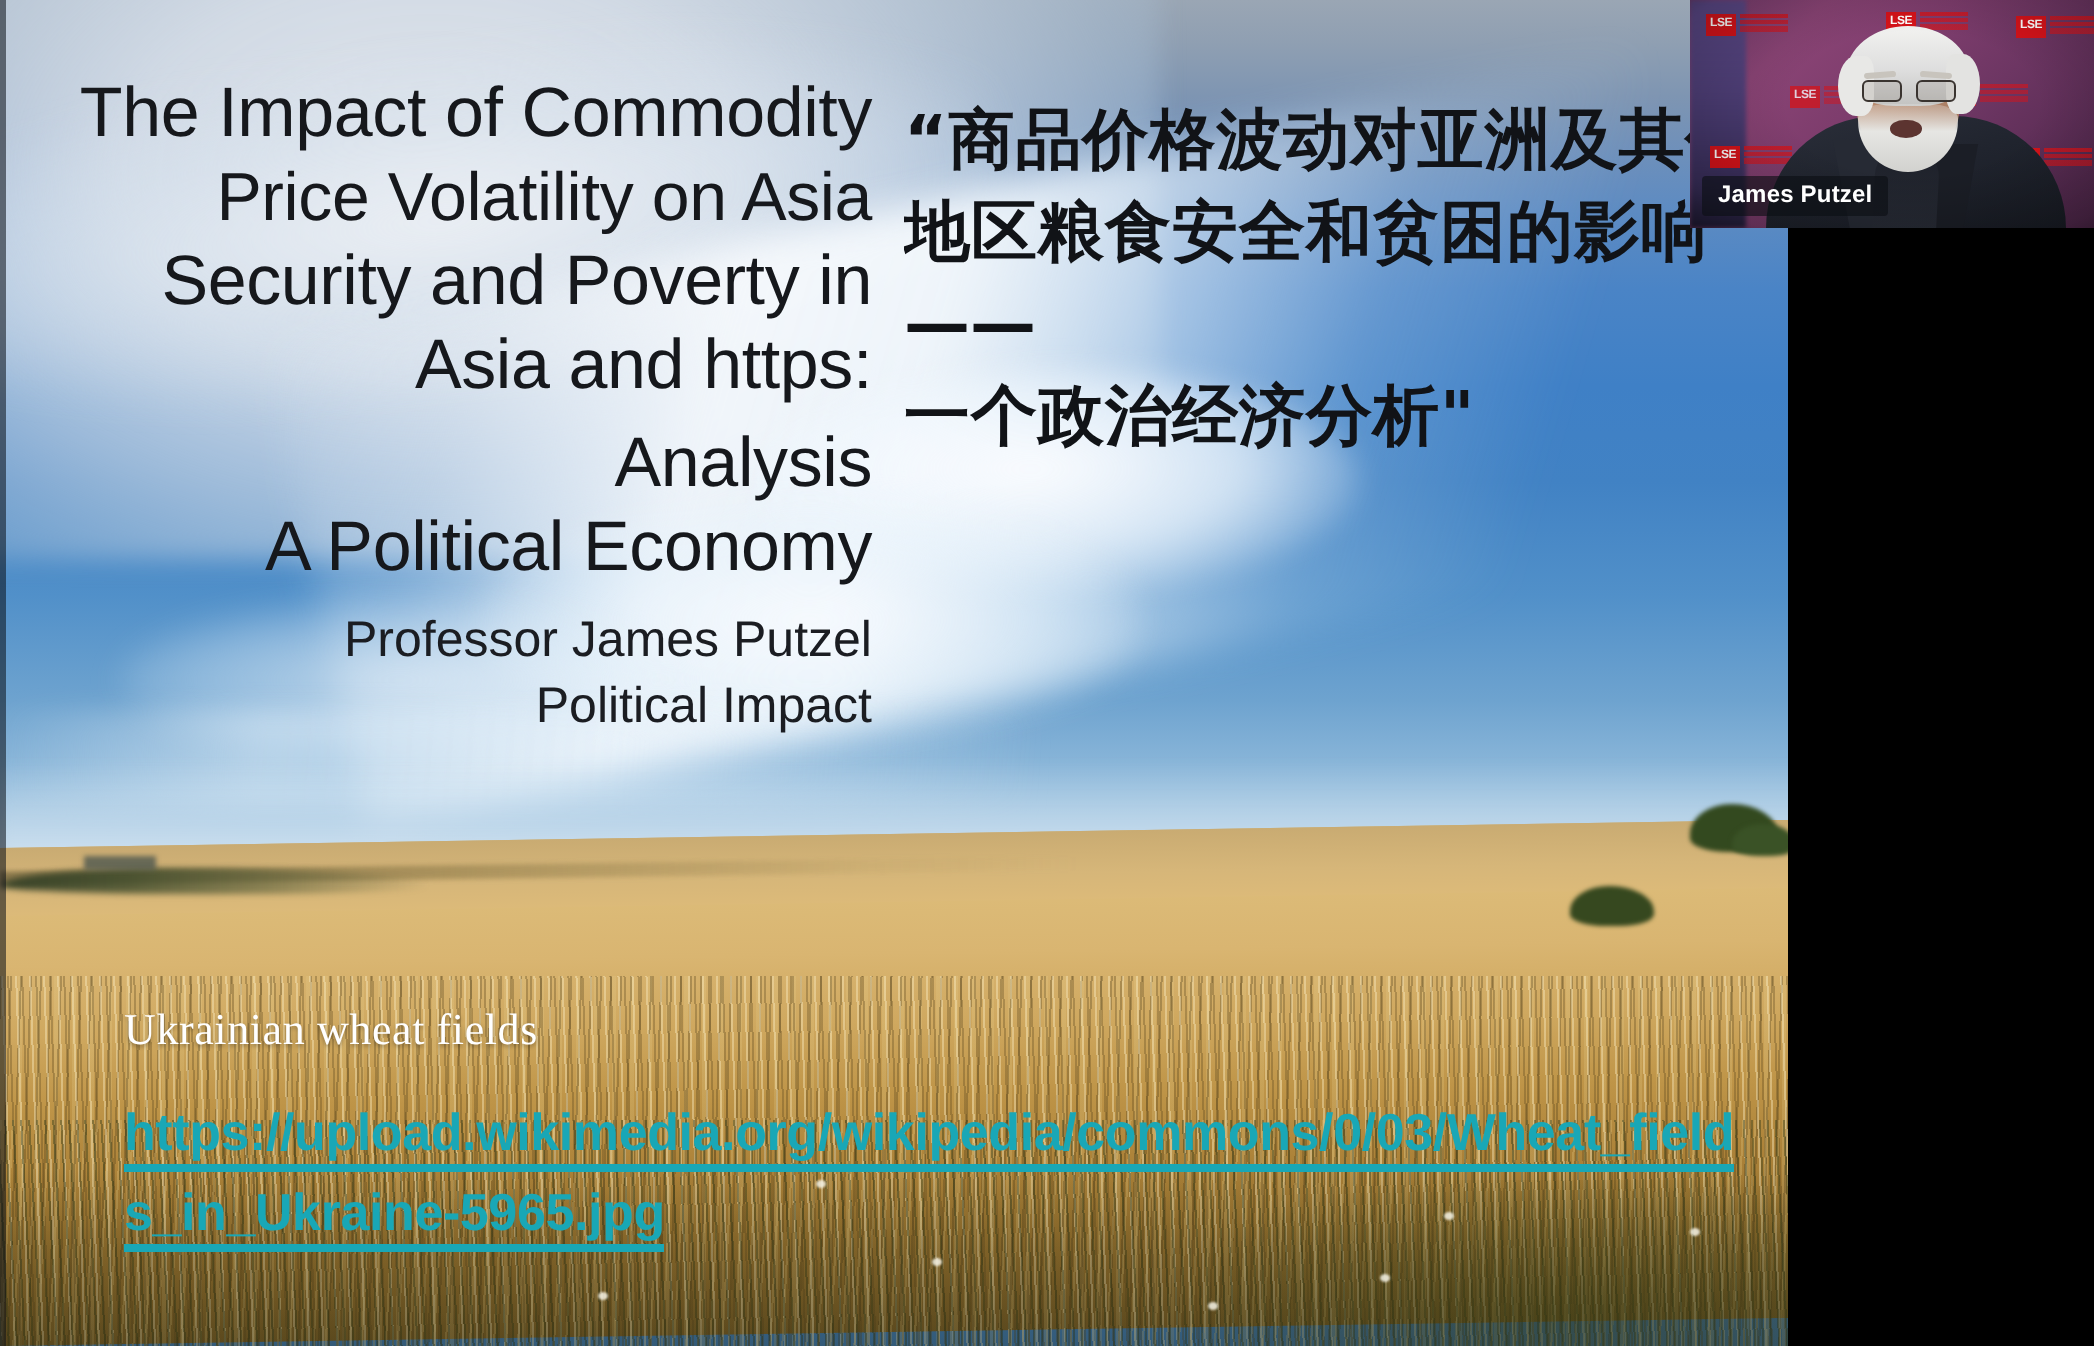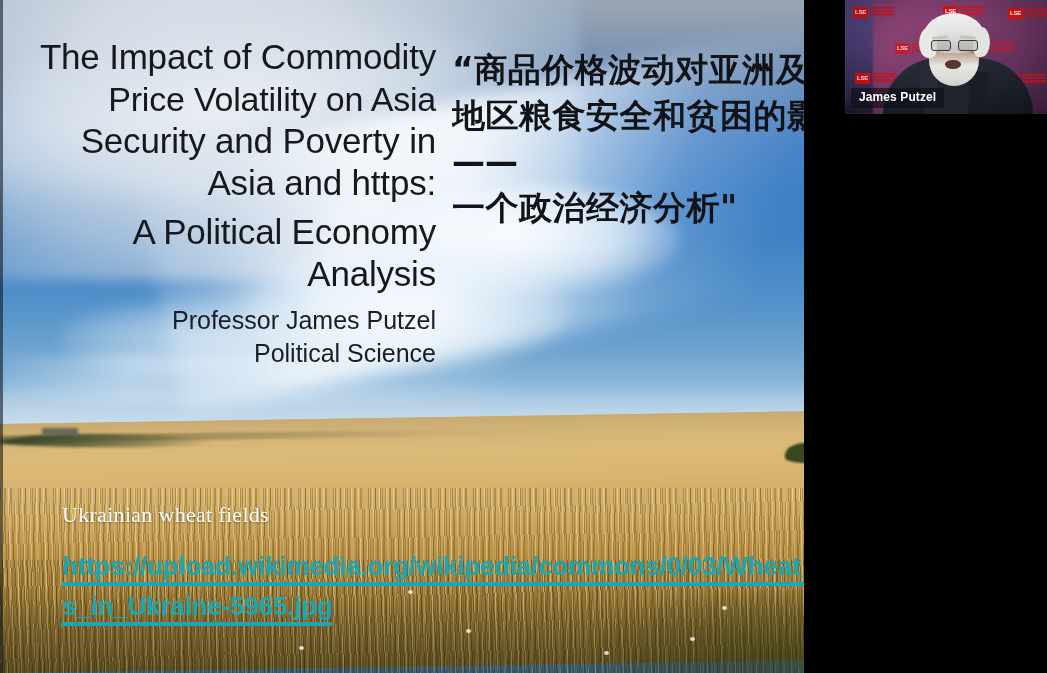--- a/index.html
+++ b/index.html
@@ -21,21 +21,21 @@
     height: 673px;
     background: #000000;
     overflow: hidden;
   }
 
   
   #slide {
     position: absolute;
     left: 0;
     top: 0;
-    width: 804px;
+    width: 894px;
     height: 673px;
     overflow: hidden;
     background: #3b7cbf;
   }
 
   
   .sky {
     position: absolute;
     left: 0; top: 0;
     width: 902px;
@@ -608,27 +608,27 @@
     <div class="flower" style="left:604px; top:651px;"></div>
     <div class="flower" style="left:845px; top:614px;"></div>
     <div class="flower" style="left:408px; top:590px;"></div>
 
     <div class="title-block">
       <div>The Impact of Commodity</div>
       <div class="line2">Price Volatility on Asia</div>
       <div>Security and Poverty in</div>
       <div>Asia and https:</div>
       <div style="height:7px"></div>
+      <div>Analysis</div>
       <div>A Political Economy</div>
-      <div>Analysis</div>
     </div>
 
     <div class="subtitle-block">
       <div>Professor James Putzel</div>
-      <div>Political Science</div>
+      <div>Political Impact</div>
     </div>
 
     <div class="cn-block">
       <div>“商品价格波动对亚洲及其他</div>
       <div>地区粮食安全和贫困的影响</div>
       <div class="cn-l3">——</div>
       <div>一个政治经济分析"</div>
     </div>
 
     <div class="credit-caption">Ukrainian wheat fields</div>

